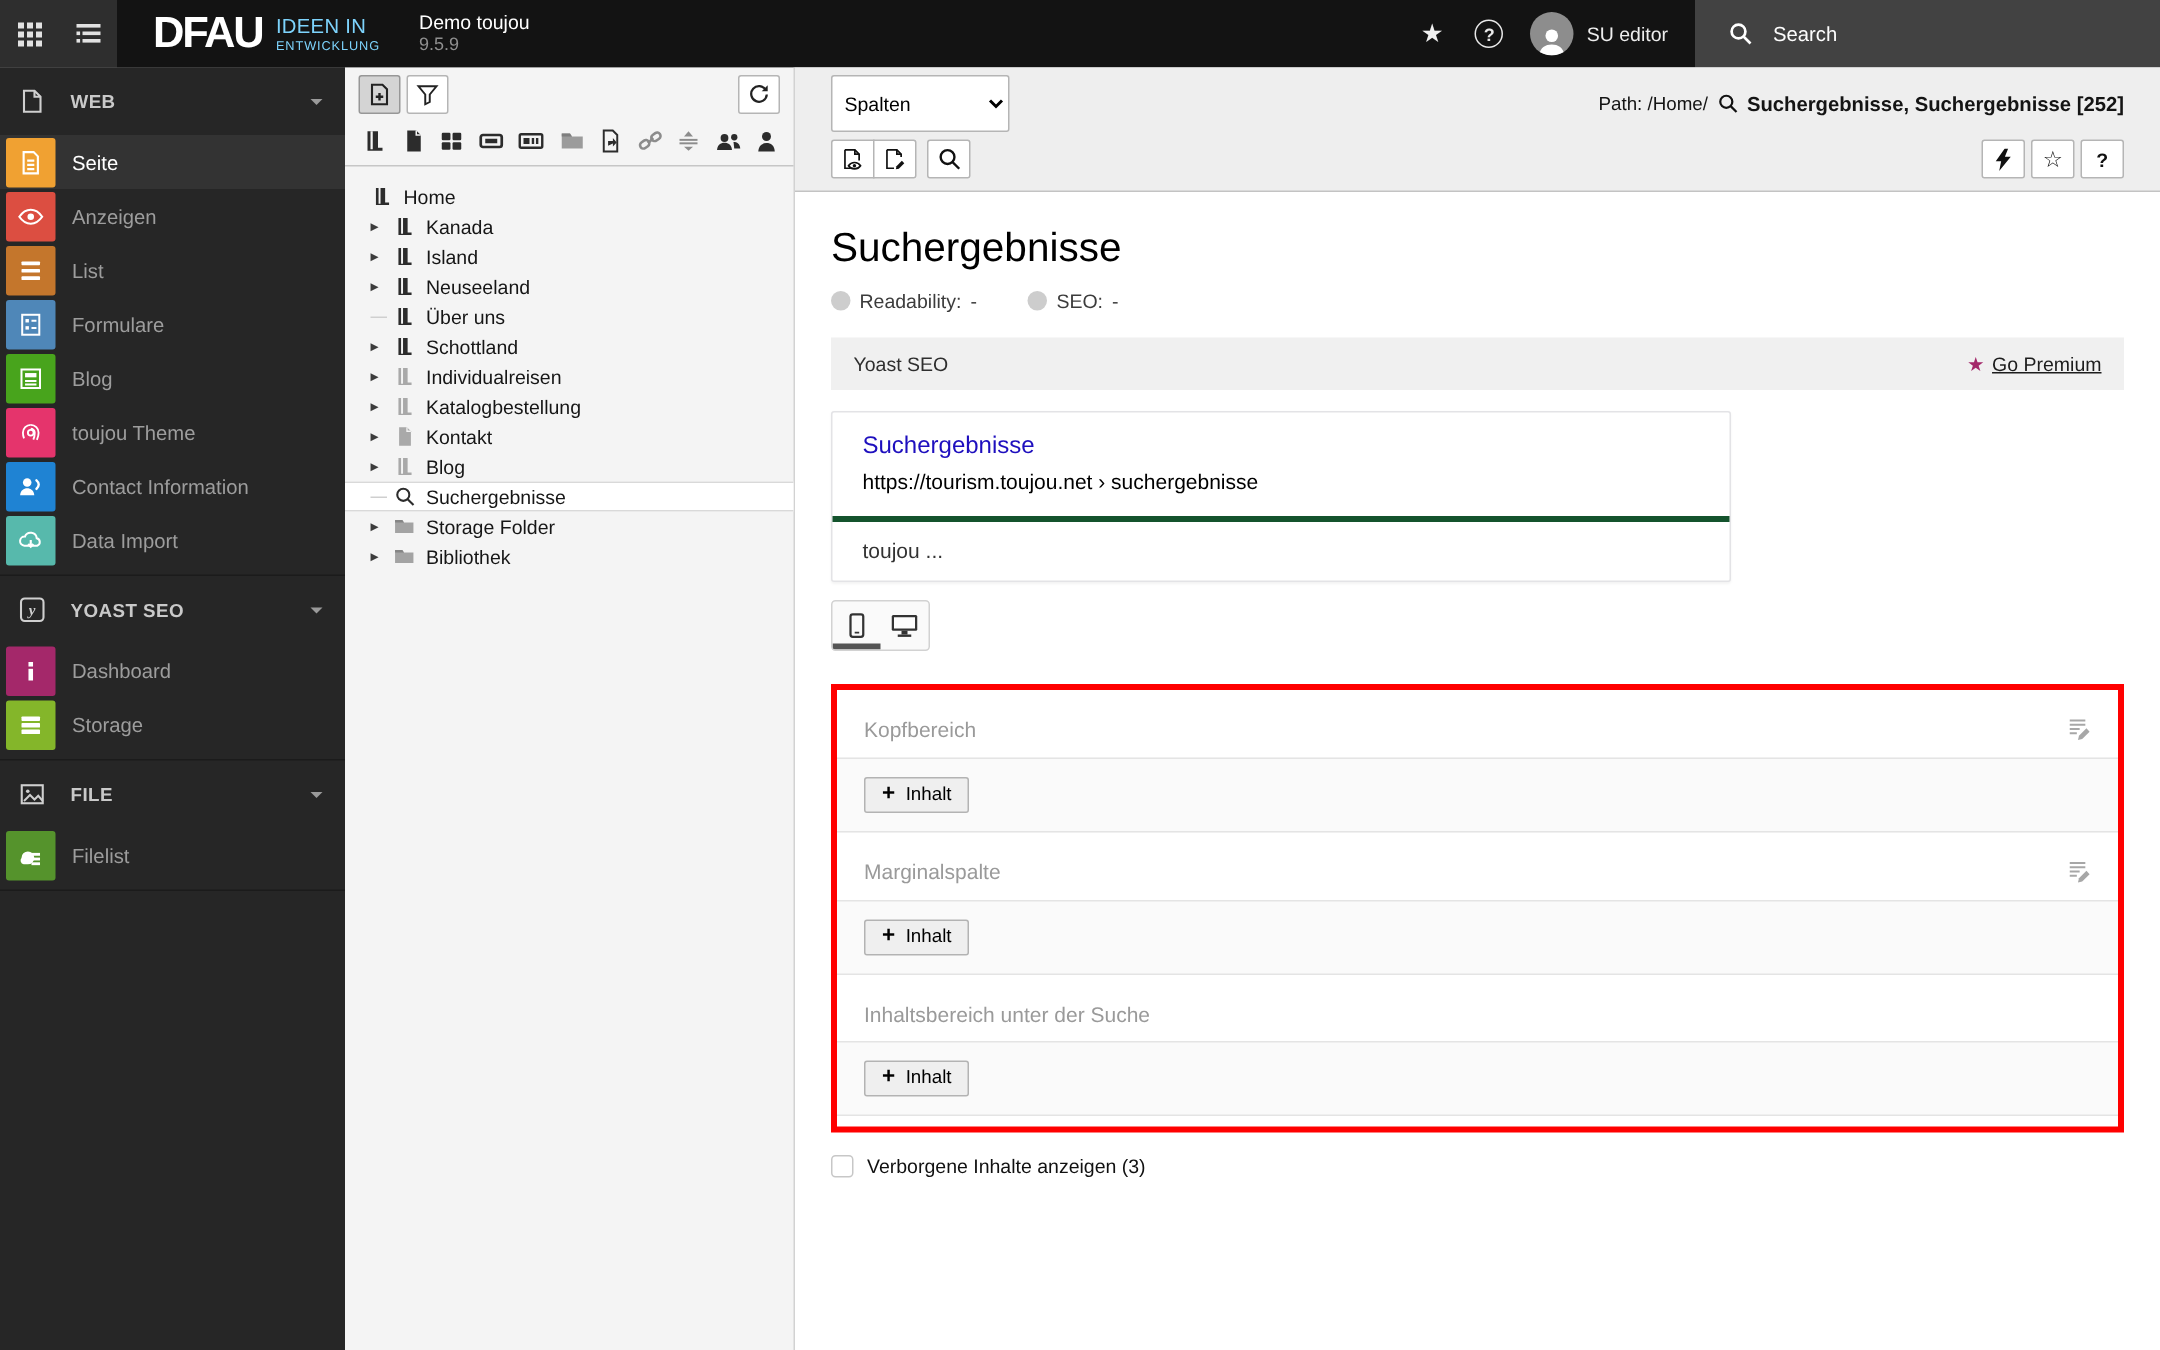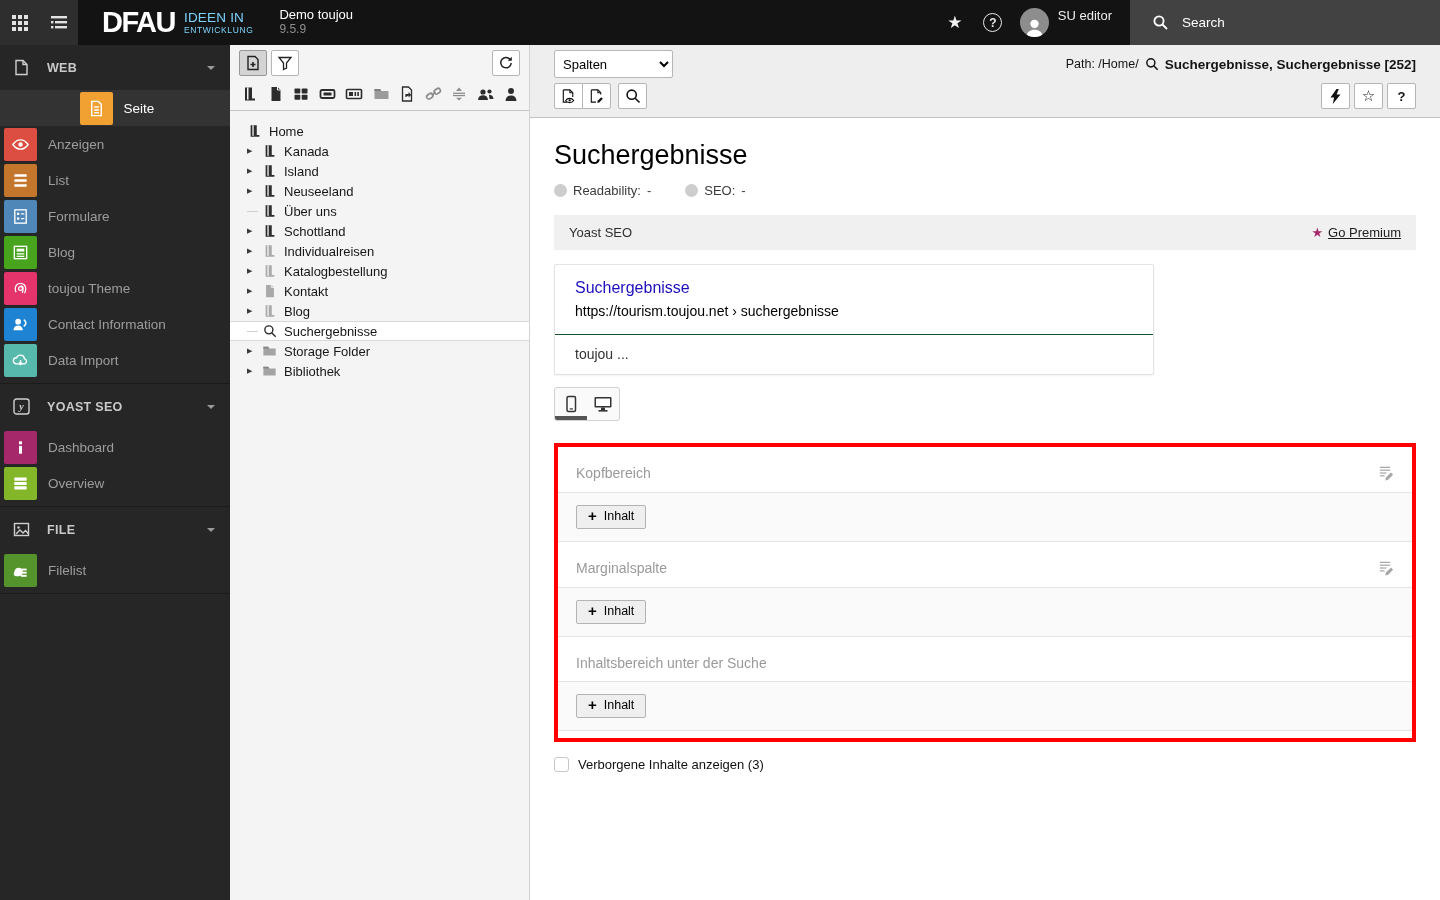--- a/index.html
+++ b/index.html
@@ -19,39 +19,39 @@
   .logo-claim .l1 { font-size:13.5px; letter-spacing:.2px; }
   .logo-claim .l2 { font-size:8.5px; letter-spacing:.6px; margin-top:2px; }
   .sitename { margin-left:26px; line-height:1.15; }
   .sitename .sn1 { color:#fff; font-size:13px; font-weight:normal; }
   .sitename .sn2 { color:#8f8f8f; font-size:12px; }
   .topbar-spacer { flex:1; }
   .tb-item { display:flex; align-items:center; justify-content:center; width:38px; height:45px; cursor:pointer; }
   .tb-star { color:#f0f0f0; font-size:17px; }
   .tb-help { width:19px; height:19px; border:1.6px solid #e8e8e8; border-radius:50%; color:#e8e8e8;
              font-size:12px; font-weight:bold; display:flex; align-items:center; justify-content:center; }
-  .tb-user { display:flex; gap:9px; padding:0 18px 0 8px; cursor:pointer; }
+  .tb-user { display:flex; align-items:center; gap:9px; padding:0 18px 0 8px; cursor:pointer; }
   .avatar { width:29px; height:29px; border-radius:50%; background:#8d8d8d; display:flex; align-items:flex-end; justify-content:center; overflow:hidden; }
   .tb-username { color:#ededed; font-size:13px; }
   .topbar-search { width:310px; background:#424242; display:flex; align-items:center; gap:13px; padding-left:22px; flex:none; cursor:text; }
   .tb-search-label { color:#fdfdfd; font-size:13.5px; }
 
   
   .main { flex:1; display:flex; min-height:0; }
 
   
   .modulemenu { width:230px; background:#262626; flex:none; overflow:hidden; }
   .mm-section { padding-bottom:5px; }
   .mm-section + .mm-section { border-top:1px solid #1b1b1b; }
   .mm-section:last-child { border-bottom:1px solid #1b1b1b; }
   .mm-header { display:flex; align-items:center; height:45px; color:#c9c9c9; font-size:12.5px; font-weight:bold; letter-spacing:.3px; cursor:pointer; }
   .mm-header .sec-icon { width:19px; margin:0 15px 0 13px; flex:none; }
   .mm-caret { margin-left:auto; margin-right:15px; width:0; height:0; border:4.5px solid transparent; border-top-color:#9a9a9a; margin-top:5px; }
   .mm-item { display:flex; align-items:center; height:36px; color:#9d9d9d; font-size:13.5px; cursor:pointer; }
-  .mm-item.active { background:#333333; color:#fff;justify-content:center; }
+  .mm-item.active { background:#333333; color:#fff; }
   .mm-item .sq { width:33px; height:33px; border-radius:2px; margin:0 11px 0 4px; display:flex; align-items:center; justify-content:center; flex:none; }
 
   
   .pagetree { width:300px; background:#f4f4f4; border-right:1px solid #d2d2d2; flex:none; display:flex; flex-direction:column; }
   .tree-toolbar { padding:5px 9px 0; border-bottom:1px solid #c6c6c6; flex:none; }
   .tt-row1 { display:flex; gap:4px; align-items:center; }
   .tbtn { width:28px; height:26px; background:#fff; border:1px solid #b5b5b5; border-radius:2px; display:flex; align-items:center; justify-content:center; cursor:pointer; }
   .tbtn.active { background:#d4d4d4; border-color:#979797; }
   .tt-refresh { margin-left:auto; }
   .tt-row2 { display:flex; align-items:center; gap:9.5px; margin:9px 3px 8px; height:17px; }
@@ -61,21 +61,21 @@
   .trow.selected { background:#fff; border-top:1px solid #d9d9d9; border-bottom:1px solid #d9d9d9; }
   .t-arrow { width:15px; flex:none; color:#3c3c3c; font-size:7px; display:flex; align-items:center; }
   .t-conn { width:15px; flex:none; display:flex; align-items:center; }
   .t-conn::before { content:""; width:11px; height:1px; background:#cfcfcf; }
   .t-icon { width:15px; height:15px; margin-right:7px; flex:none; display:flex; align-items:center; justify-content:center; }
 
   
   .contentarea { flex:1; display:flex; flex-direction:column; background:#fff; min-width:0; }
   .docheader { background:#eeeeee; border-bottom:1px solid #c3c3c3; padding:5px 24px 8px; flex:none; }
   .dh-row { display:flex; align-items:center; justify-content:space-between; }
-  .spalten-select { width:119px; height:28px; border:1px solid #b5b5b5; border-radius:2px; background:#fff; font-size:13px; font-family:inherit; color:#000; padding:0 4px; }
+  .spalten-select { width:119px; height:38px; border:1px solid #b5b5b5; border-radius:2px; background:#fff; font-size:13px; font-family:inherit; color:#000; padding:0 4px; }
   .path { display:flex; align-items:center; gap:6px; font-size:12.5px; color:#141414; }
   .path .strong { font-weight:bold; font-size:13.5px; }
   .dh-row2 { margin-top:5px; }
   .dh-left { display:flex; }
   .dh-btn { width:29px; height:26px; background:#fff; border:1px solid #b5b5b5; border-radius:2px; display:flex; align-items:center; justify-content:center; cursor:pointer; font-size:13px; color:#111; }
   .dh-group .dh-btn:first-child { border-radius:2px 0 0 2px; }
   .dh-group .dh-btn:last-child { border-radius:0 2px 2px 0; margin-left:-1px; }
   .dh-group { display:flex; }
   .dh-search { margin-left:7px; }
   .dh-right { display:flex; gap:4px; }
@@ -91,21 +91,21 @@
   .yoast-panel { margin-top:17px; height:35px; background:#f0f0f0; display:flex; align-items:center; justify-content:space-between; padding:0 15px; }
   .yoast-title { font-size:13px; color:#2e2e2e; }
   .yoast-premium { display:flex; align-items:center; gap:5px; cursor:pointer; }
   .yoast-premium .star { font-size:13px; }
   .yoast-premium .lbl { font-size:13px; color:#1d1d1d; text-decoration:underline; }
 
   .snippet-card { width:600px; margin-top:14px; background:#fff; border:1px solid #e3e3e6; border-radius:2px; box-shadow:0 1px 2px rgba(0,0,0,.05); }
   .snippet-main { padding:13px 20px 15px; }
   .snippet-title { font-size:16px; line-height:1.3; cursor:pointer; }
   .snippet-url { font-size:14px; margin-top:4px; }
-  .snippet-desc { border-top:1px solid #14532d; padding:11px 20px 12px; font-size:14px; color:#333; }
+  .snippet-desc { border-top:4px solid #14532d; padding:11px 20px 12px; font-size:14px; color:#333; }
 
   .devtoggle { display:inline-flex; margin-top:12px; border:1px solid #d2d2d2; border-radius:3px; background:#fafafa; overflow:hidden; }
   .dev { width:32px; height:32px; display:flex; align-items:center; justify-content:center; position:relative; cursor:pointer; }
   .dev.active::after { content:""; position:absolute; left:0; right:0; bottom:0; height:4px; background:#555; }
 
   .red-box { margin-top:22px; border:4px solid #f00; }
   .cb-section { padding-top:12px; }
   .cb-head { display:flex; align-items:center; justify-content:space-between; padding:6px 18px 10px; font-size:14px; color:#9a9a9a;gap:32px; }
   .cb-body { background:#fafafa; border-top:1px solid #e4e4e4; border-bottom:1px solid #e4e4e4; padding:12px 18px; }
   .red-box-footer { height:7px; }
@@ -313,21 +313,21 @@
           <span>Dashboard</span>
         </div>
         <div class="mm-item">
           <span class="sq" style="background-color: rgb(132, 182, 42);">
             <svg width="19" height="19" viewBox="0 0 20 20" fill="#fff">
                 <rect x="3.5" y="3.8" width="13" height="3.2" rx=".6"></rect>
                 <rect x="3.5" y="8.4" width="13" height="3.2" rx=".6"></rect>
                 <rect x="3.5" y="13" width="13" height="3.2" rx=".6"></rect>
               </svg>
           </span>
-          <span>Overview</span>
+          <span>Storage</span>
         </div>
       </div>
 
 
       <div class="mm-section">
         <div class="mm-header">
           <span class="sec-icon">
             <svg width="17" height="17" viewBox="0 0 17 17" fill="none" stroke="#cfcfcf" stroke-width="1.4">
                 <rect x="1.5" y="2.5" width="14" height="12"></rect>
                 <circle cx="5.5" cy="6.5" r="1.2" fill="#cfcfcf" stroke="none"></circle>

